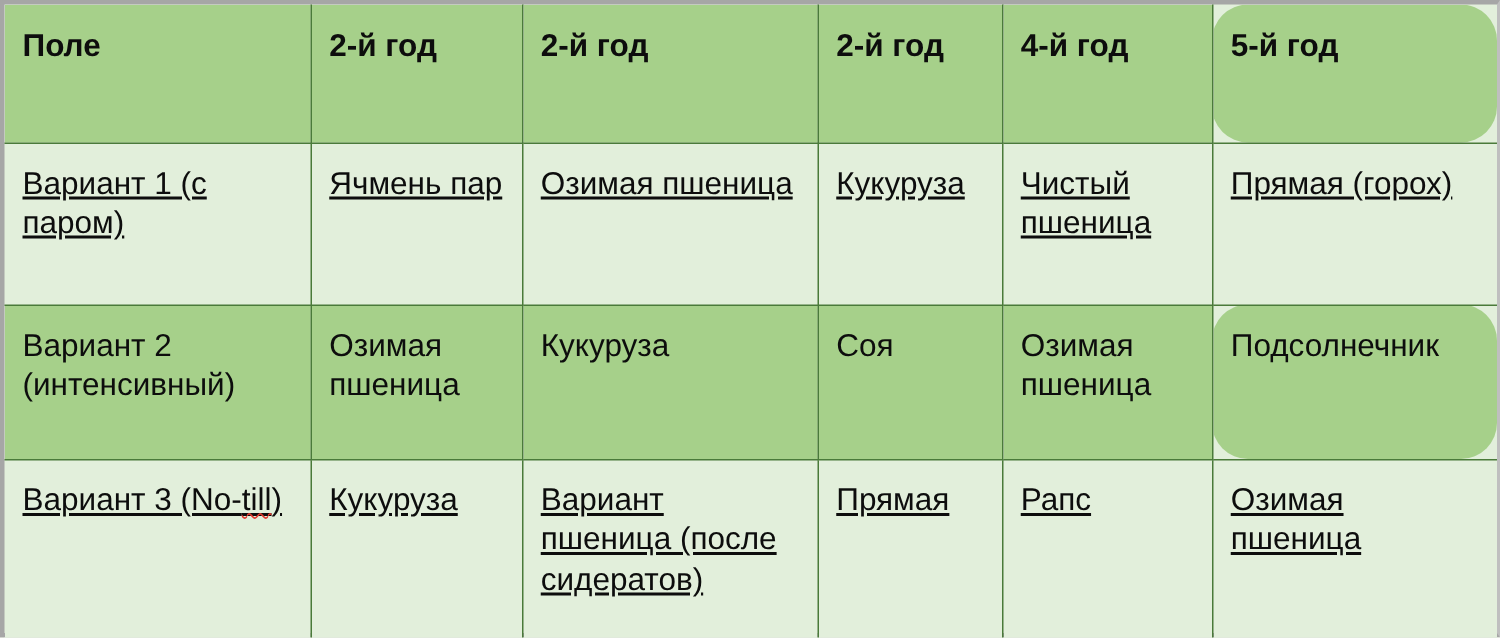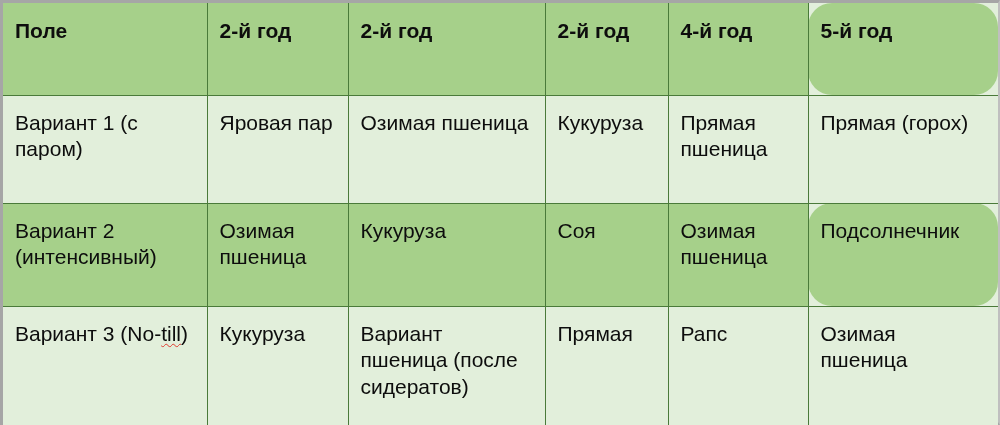--- a/index.html
+++ b/index.html
@@ -64,20 +64,21 @@
   tr.row-head th {
     font-weight: bold;
     padding-top: 15px;
   }
 
   tr.band-dark > * {
     background: #a6d08a;
   }
   tr.band-light > * {
     background: #e2efdb;
+    text-decoration: underline;
   }
 
   tr.row-head   { height: 92px; }
   tr.row-0      { height: 108px; }
   tr.row-1      { height: 103px; }
   tr.row-2      { height: 147px; }
 
   
   tr.row-head > *,
   tr.row-0 > *,
@@ -132,30 +133,30 @@
           <span class="cell-text">5-й год</span>
         </th>
       </tr>
     </thead>
     <tbody>
       <tr class="row-0 band-light">
         <td>
           <span class="cell-text">Вариант 1 (с паром)</span>
         </td>
         <td>
-          <span class="cell-text">Яровая пар</span>
+          <span class="cell-text">Ячмень пар</span>
         </td>
         <td>
           <span class="cell-text">Озимая пшеница</span>
         </td>
         <td>
           <span class="cell-text">Кукуруза</span>
         </td>
         <td>
-          <span class="cell-text">Прямая пшеница</span>
+          <span class="cell-text">Чистый пшеница</span>
         </td>
         <td>
           <span class="cell-text">Прямая (горох)</span>
         </td>
       </tr>
 
       <tr class="row-1 band-dark">
         <td>
           <span class="cell-text">Вариант 2 (интенсивный)</span>
         </td>

